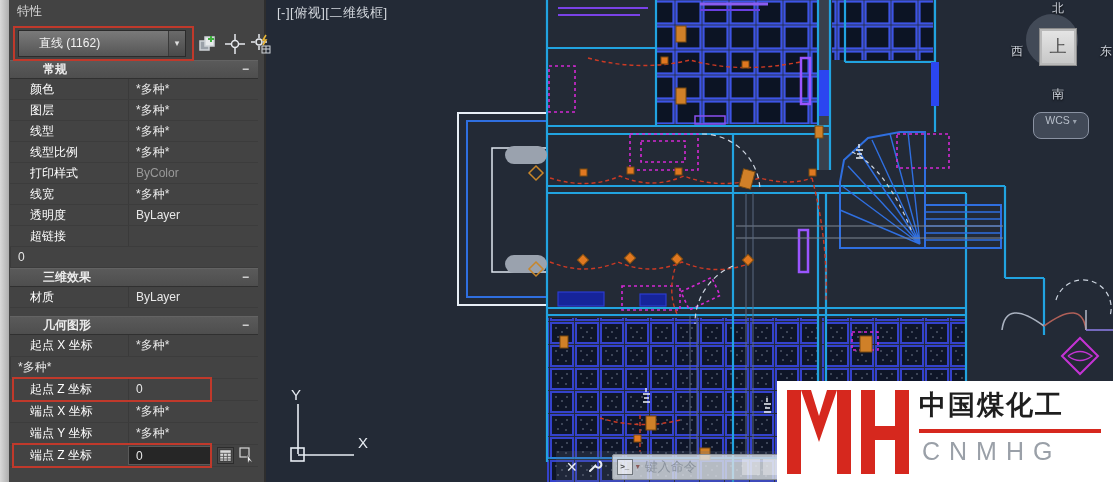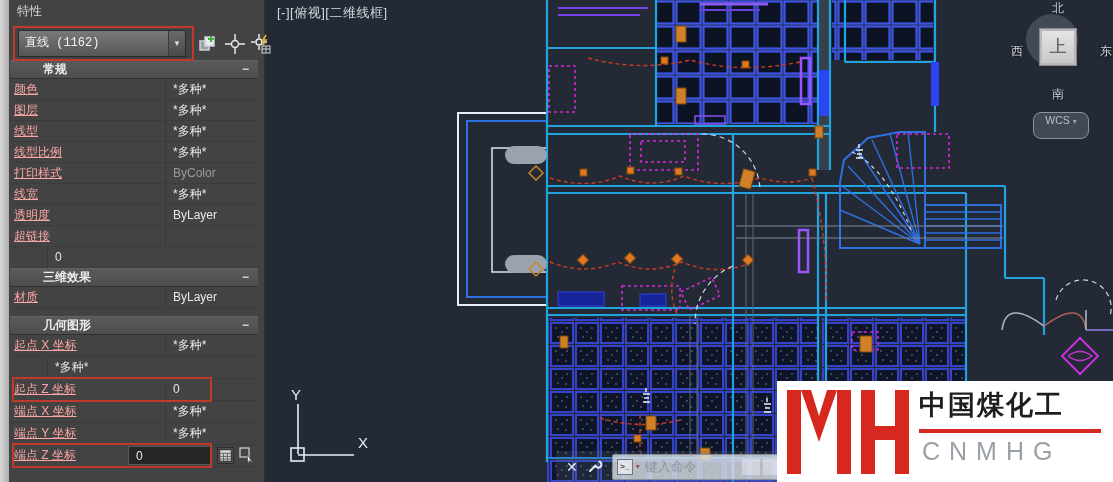--- a/index.html
+++ b/index.html
@@ -4,36 +4,36 @@
 <style>
   * { margin:0; padding:0; box-sizing:border-box; }
   body { font-family:"Liberation Sans","DejaVu Sans",sans-serif; background:#111; }
   .screen { position:relative; width:1113px; height:482px; overflow:hidden; background:#232a36; }
 
   
   .palette { position:absolute; left:0; top:0; width:266px; height:482px; background:#434343; border-right:2px solid #2e2e2e; }
   .palette-grip { position:absolute; left:0; top:0; width:9px; height:482px; background:linear-gradient(90deg,#d8d8d8,#aeaeae); }
   .palette-title { position:absolute; left:17px; top:3px; font-size:12.5px; color:#d8d8d8; }
   .selector-wrap { position:absolute; left:18px; top:30px; width:168px; height:27px; display:flex; background:linear-gradient(180deg,#7a7a7a,#555); border:1px solid #2b2b2b; }
-  .selector-text { flex:1; font-size:12px; color:#f2f2f2; line-height:25px; padding-left:6px; overflow:hidden; white-space:nowrap;font-family:Liberation Mono, monospace; }
+  .selector-text { flex:1; font-size:12px; color:#f2f2f2; line-height:25px; padding-left:20px; overflow:hidden; white-space:nowrap; }
   .selector-arrow { width:17px; border-left:1px solid #3a3a3a; color:#e0e0e0; font-size:9px; text-align:center; line-height:25px; background:linear-gradient(180deg,#6a6a6a,#4a4a4a); }
   .annot-box { position:absolute; border:2.5px solid #c0392b; pointer-events:none; z-index:6; }
   .annot-dropdown { left:13px; top:26px; width:181px; height:35px; }
   .ptool { position:absolute; top:33px; width:22px; height:22px; }
   .ptool svg { width:100%; height:100%; }
 
   .sections { position:absolute; left:10px; top:60px; width:248px; }
   .sec.gap { margin-top:8px; }
   .sec-h { display:flex; height:19px; background:linear-gradient(180deg,#5a5a5a,#4e4e4e); border-top:1px solid #636363; border-bottom:1px solid #303030; font-size:12px; font-weight:bold; color:#ececec; line-height:17px;padding-left:24px; }
   .sec-h span:first-child { padding-left:9px; }
   .min { margin-left:auto; padding-right:9px; font-weight:bold; color:#dcdcdc; }
   .row { position:relative; display:flex; height:21px; border-bottom:1px solid #3c3c3c; font-size:12px; }
   .row.tall { height:22px; }
-  .lbl { width:118px; color:#fca5a5; padding-left:4px; line-height:20px; white-space:nowrap; overflow:hidden;text-decoration:underline; }
-  .val { flex:1; color:#e8e8e8; border-left:1px solid #3a3a3a; padding-left:7px; line-height:20px; white-space:nowrap; overflow:hidden;margin-left:37px; }
+  .lbl { width:118px; color:#ffffff; padding-left:20px; line-height:20px; white-space:nowrap; overflow:hidden; }
+  .val { flex:1; color:#e8e8e8; border-left:1px solid #3a3a3a; padding-left:7px; line-height:20px; white-space:nowrap; overflow:hidden; }
   .val.dim { color:#9a9a9a; }
   .val.editfield { background:#262626; border:1px solid #5a5a5a; margin:1px 46px 1px 0; line-height:18px; }
   .row.redbox::after { content:""; position:absolute; left:2px; right:46px; top:-2px; bottom:-2px; border:2.5px solid #c0392b; z-index:5; }
   .mini-icon { position:absolute; top:2px; width:17px; height:17px; }
   .mini-icon.calculator-icon { right:24px; background:#4c4c4c; border:1px solid #2c2c2c; }
   .mini-icon.pick-point-icon { right:2px; }
   .mini-icon svg { width:100%; height:100%; }
 
   
   .plan-svg { position:absolute; left:266px; top:0; }

